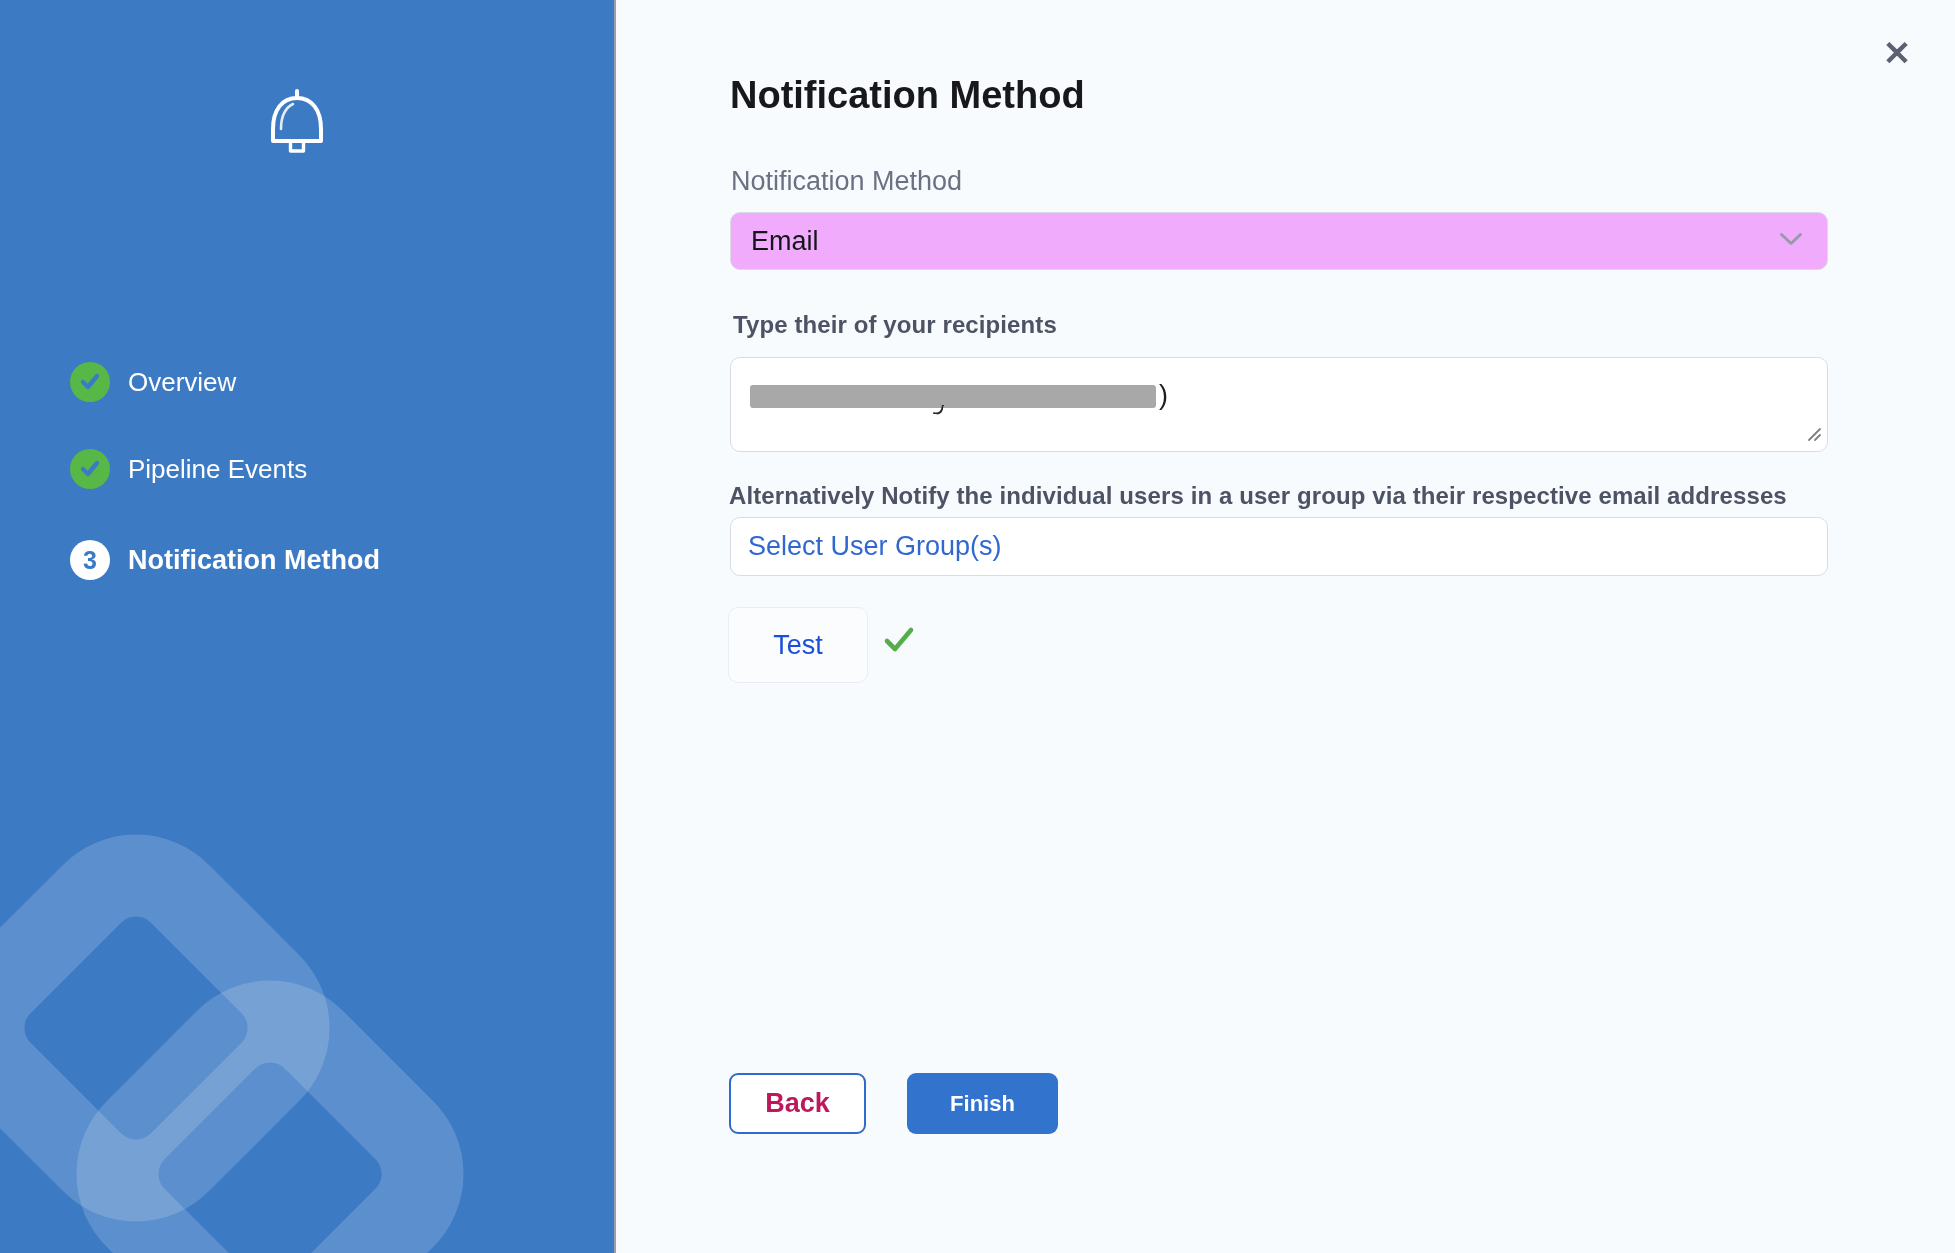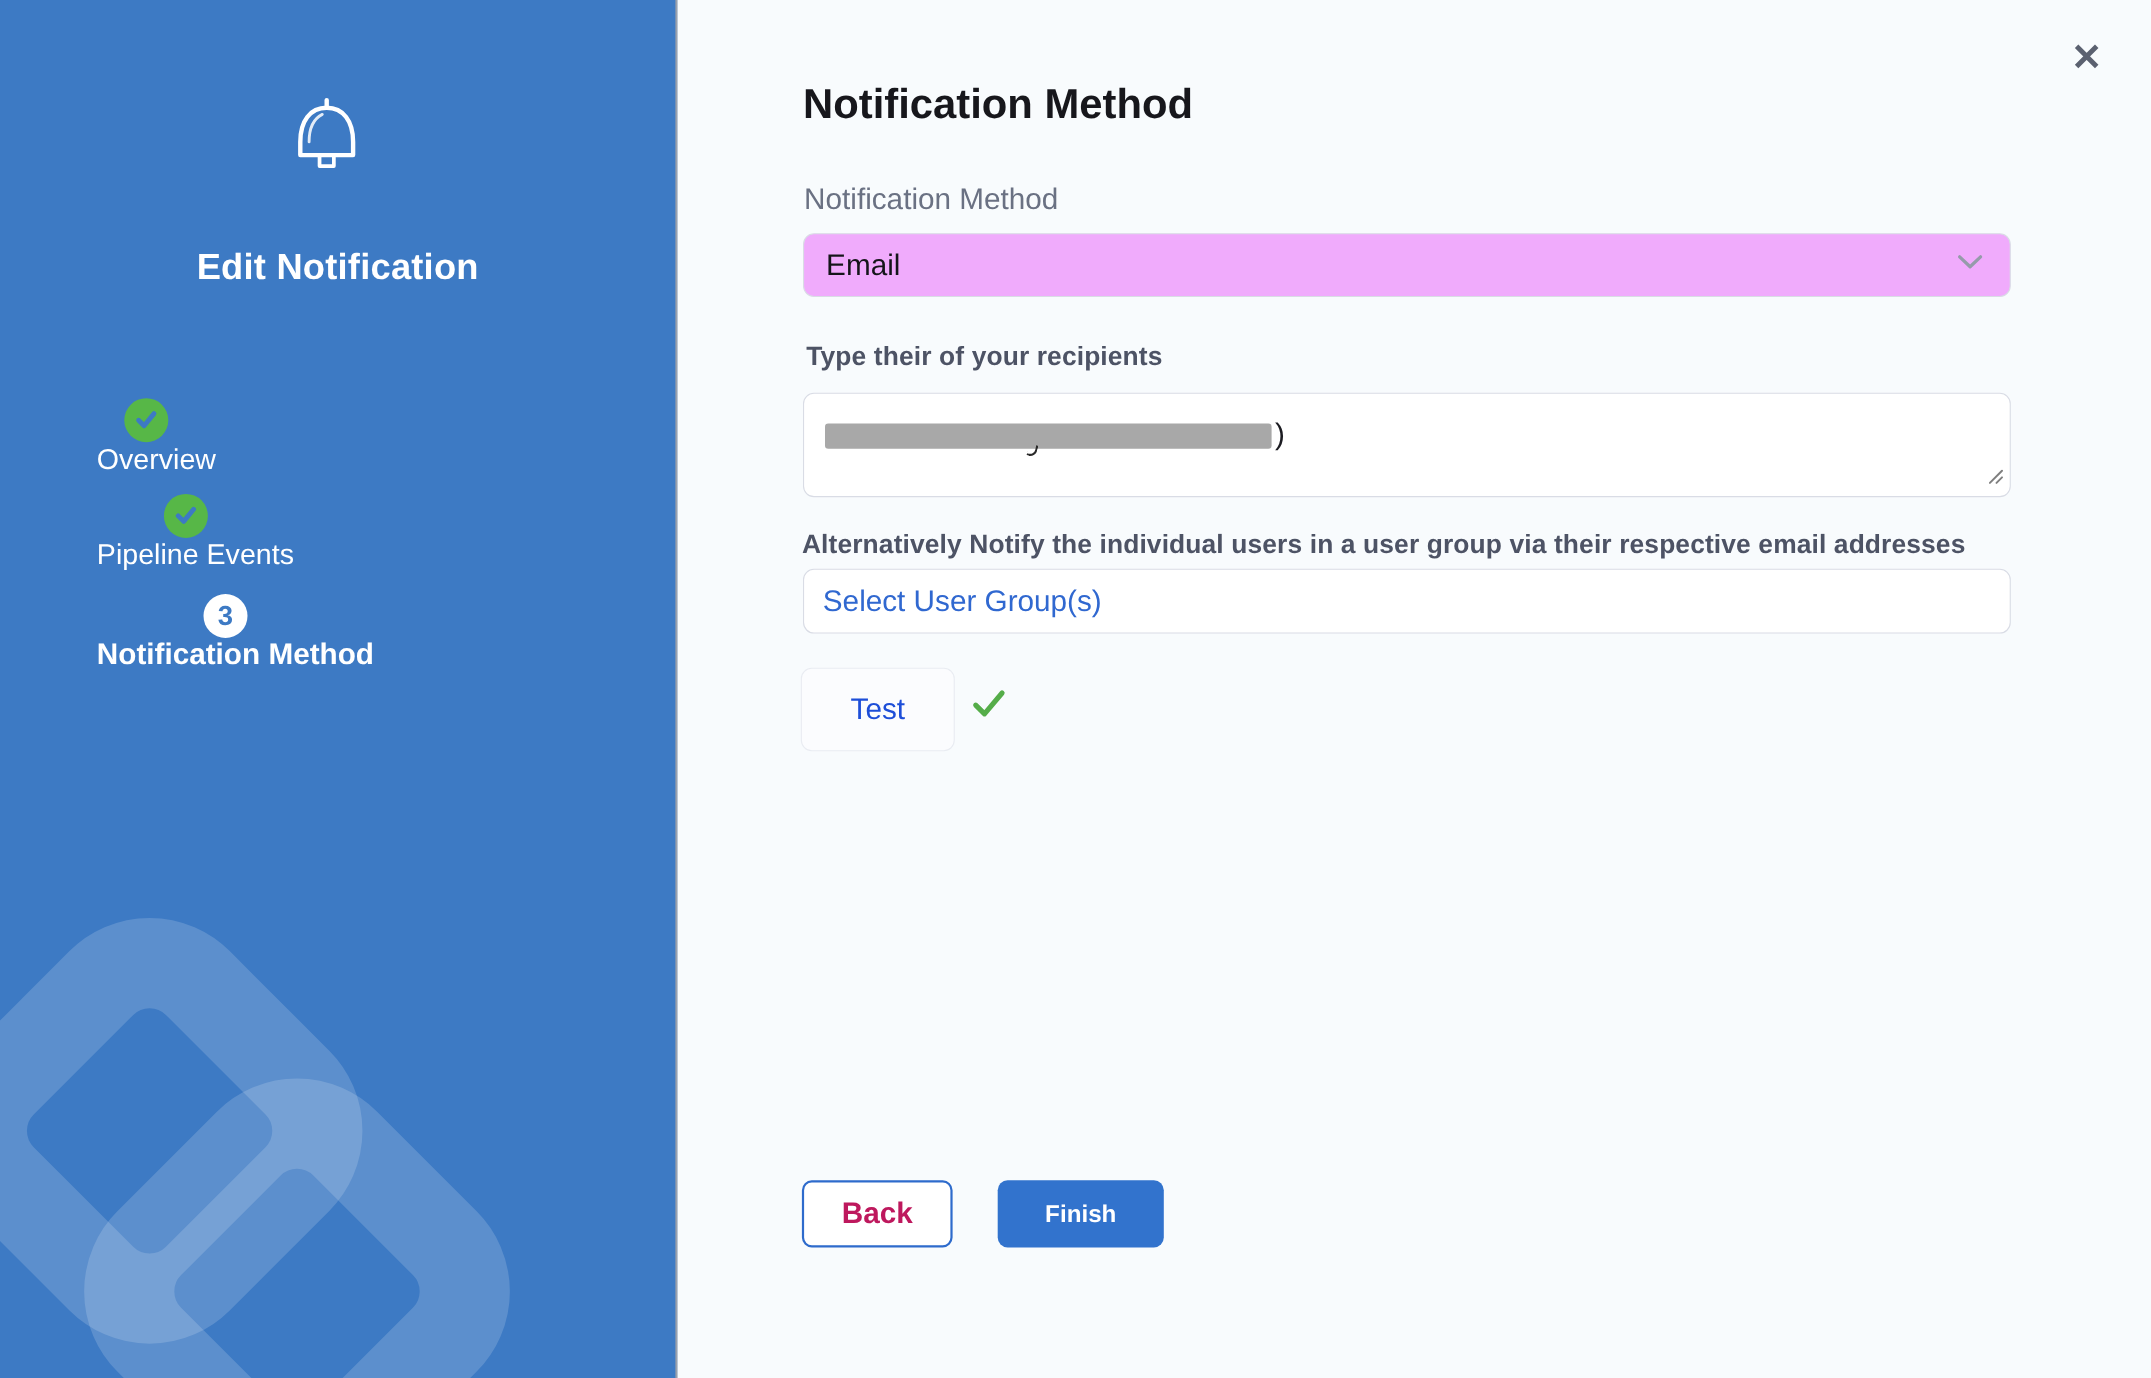--- a/index.html
+++ b/index.html
@@ -10,21 +10,21 @@
   .sidebar {
     position: absolute; left: 0; top: 0; width: 616px; height: 1253px;
     background: #3d7ac4; border-right: 2px solid #9aa0aa; overflow: hidden;
   }
   .watermark { position: absolute; left: -60px; top: 820px; pointer-events: none; }
   .bell-wrap { position: absolute; left: 266px; top: 88px; width: 62px; height: 76px; }
   .side-title {
     position: absolute; top: 224px; left: 0; width: 100%;
     text-align: center; color: #ffffff; font-size: 33px; font-weight: bold; letter-spacing: 0.2px;
   }
-  .step-row { position: absolute; left: 70px; display: flex; align-items: center; height: 40px; flex-direction: column; }
+  .step-row { position: absolute; left: 70px; display: flex; align-items: center; height: 40px; }
   .step-row.row-1 { top: 362px; }
   .step-row.row-2 { top: 449px; }
   .step-row.row-3 { top: 540px; }
   .step-circle {
     width: 40px; height: 40px; border-radius: 50%; flex: 0 0 40px;
     display: flex; align-items: center; justify-content: center;
   }
   .step-circle.done { background: #57b747; }
   .step-circle.active { background: #ffffff; color: #3d7ac4; font-size: 25px; font-weight: bold; }
   .step-label { margin-left: 18px; color: #ffffff; font-size: 26px; white-space: nowrap; }
@@ -114,21 +114,20 @@
       <svg width="62" height="76" viewBox="0 0 62 76">
         <g fill="none" stroke="#ffffff" stroke-linecap="round" stroke-linejoin="round">
           <path d="M31 9 V 3" stroke-width="4"></path>
           <path d="M7 53 L7 41 C7 22 16 10 31 10 C46 10 55 22 55 41 L55 53 Z" stroke-width="4"></path>
           <path d="M24.5 53 h13 v10 h-13 z" stroke-width="3.4"></path>
           <path d="M15 41 C15 29 19 20 27 16" stroke-width="2.6" stroke="rgba(255,255,255,0.85)"></path>
         </g>
       </svg>
     </div>
 
-    <div class="side-title">Edit Notification</div>
 
     <div class="step-row row-1">
       <div class="step-circle done">
         <svg width="26" height="26" viewBox="0 0 26 26">
             <path d="M6 13 L11 18 L20 7" fill="none" stroke="#3d7ac4" stroke-width="4.4" stroke-linecap="round" stroke-linejoin="round"></path>
           </svg>
       </div>
       <div class="step-label">Overview</div>
     </div>
 

